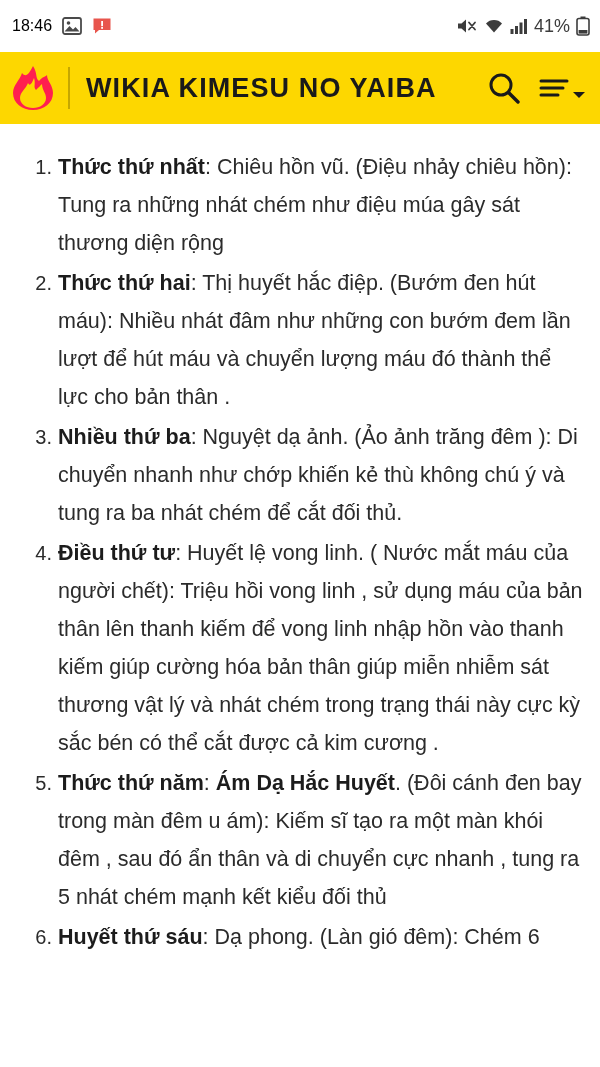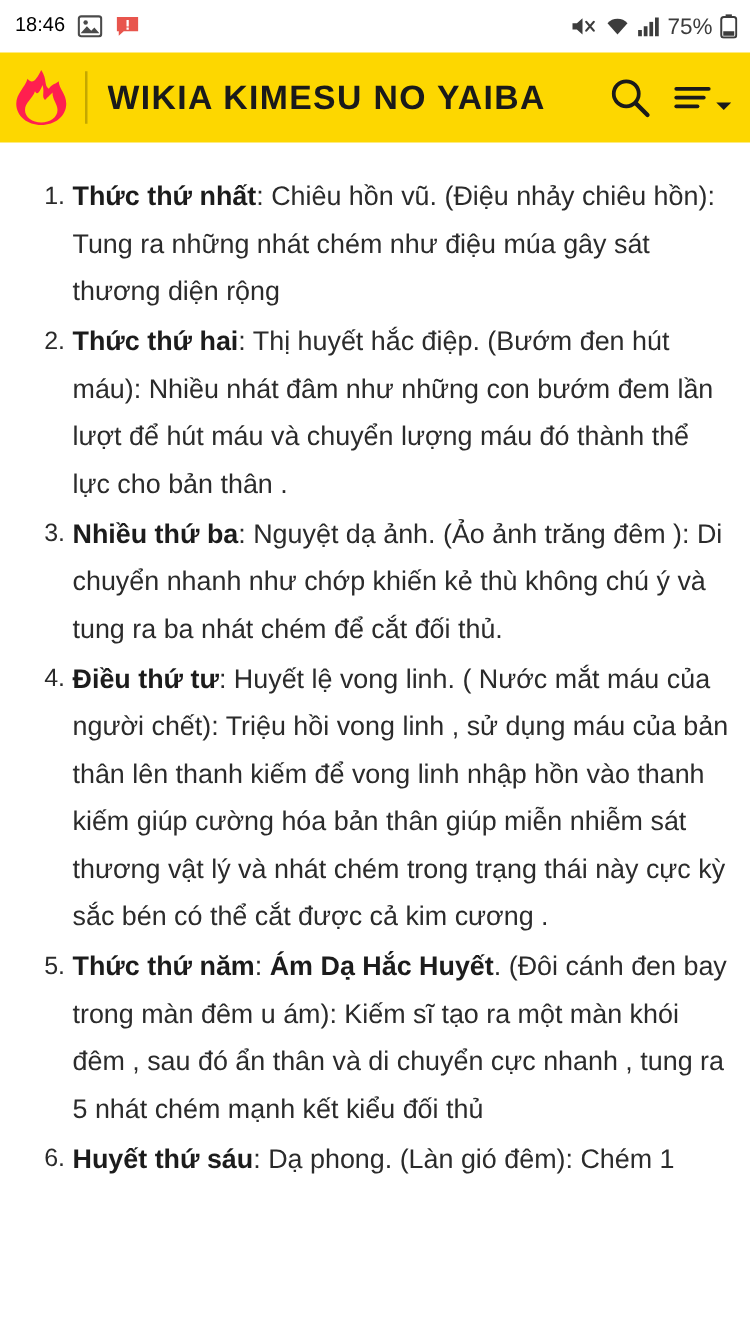--- a/index.html
+++ b/index.html
@@ -6,21 +6,21 @@
   html, body {
     width: 600px;
     height: 1067px;
     background: #ffffff;
     font-family: "Liberation Sans", sans-serif;
     overflow: hidden;
   }
 
   
   .statusbar {
-    height: 42px;
+    height: 52px;
     background: #ffffff;
     display: flex;
     align-items: center;
     justify-content: space-between;
     padding: 0 10px 0 12px;
   }
   .sb-left { display: flex; align-items: center; gap: 10px; }
   .sb-right { display: flex; align-items: center; gap: 6px; }
   .sb-battery-text {
     font-size: 18px;
@@ -143,21 +143,21 @@
       </svg>
     </span>
     <span class="icon-box">
       <svg width="18" height="18" viewBox="0 0 18 18">
         <rect x="0.5" y="12" width="3" height="5" fill="#3c3c3c"></rect>
         <rect x="5" y="9" width="3" height="8" fill="#3c3c3c"></rect>
         <rect x="9.5" y="5.5" width="3" height="11.5" fill="#3c3c3c"></rect>
         <rect x="14" y="2" width="3" height="15" fill="#3c3c3c"></rect>
       </svg>
     </span>
-    <span class="sb-battery-text">75%</span>
+    <span class="sb-battery-text">41%</span>
     <span class="icon-box">
       <svg width="14" height="20" viewBox="0 0 14 20">
         <rect x="4.5" y="0.5" width="5" height="2" fill="#3c3c3c"></rect>
         <rect x="1" y="2.5" width="12" height="16.5" rx="2" fill="none" stroke="#3c3c3c" stroke-width="1.6"></rect>
         <rect x="2.6" y="14" width="8.8" height="3.6" fill="#3c3c3c"></rect>
       </svg>
     </span>
   </div>
 </div>
 
@@ -203,16 +203,16 @@
     <li>
       <span class="b">Nhiều thứ ba</span><span class="li-text">: Nguyệt dạ ảnh. (Ảo ảnh trăng đêm ): Di chuyển nhanh như chớp khiến kẻ thù không chú ý và tung ra ba nhát chém để cắt đối thủ.</span>
     </li>
     <li>
       <span class="b">Điều thứ tư</span><span class="li-text">: Huyết lệ vong linh. ( Nước mắt máu của người chết): Triệu hồi vong linh , sử dụng máu của bản thân lên thanh kiếm để vong linh nhập hồn vào thanh kiếm giúp cường hóa bản thân giúp miễn nhiễm sát thương vật lý và nhát chém trong trạng thái này cực kỳ sắc bén có thể cắt được cả kim cương .</span>
     </li>
     <li>
       <span class="b">Thức thứ năm</span><span class="li-text">: </span><span class="b">Ám Dạ Hắc Huyết</span><span class="li-text">. (Đôi cánh đen bay trong màn đêm u ám): Kiếm sĩ tạo ra một màn khói đêm , sau đó ẩn thân và di chuyển cực nhanh , tung ra 5 nhát chém mạnh kết kiểu đối thủ</span>
     </li>
     <li>
-      <span class="b">Huyết thứ sáu</span><span class="li-text">: Dạ phong. (Làn gió đêm): Chém 1</span>
+      <span class="b">Huyết thứ sáu</span><span class="li-text">: Dạ phong. (Làn gió đêm): Chém 6</span>
     </li>
   </ol>
 </div>
 
 </body></html>

